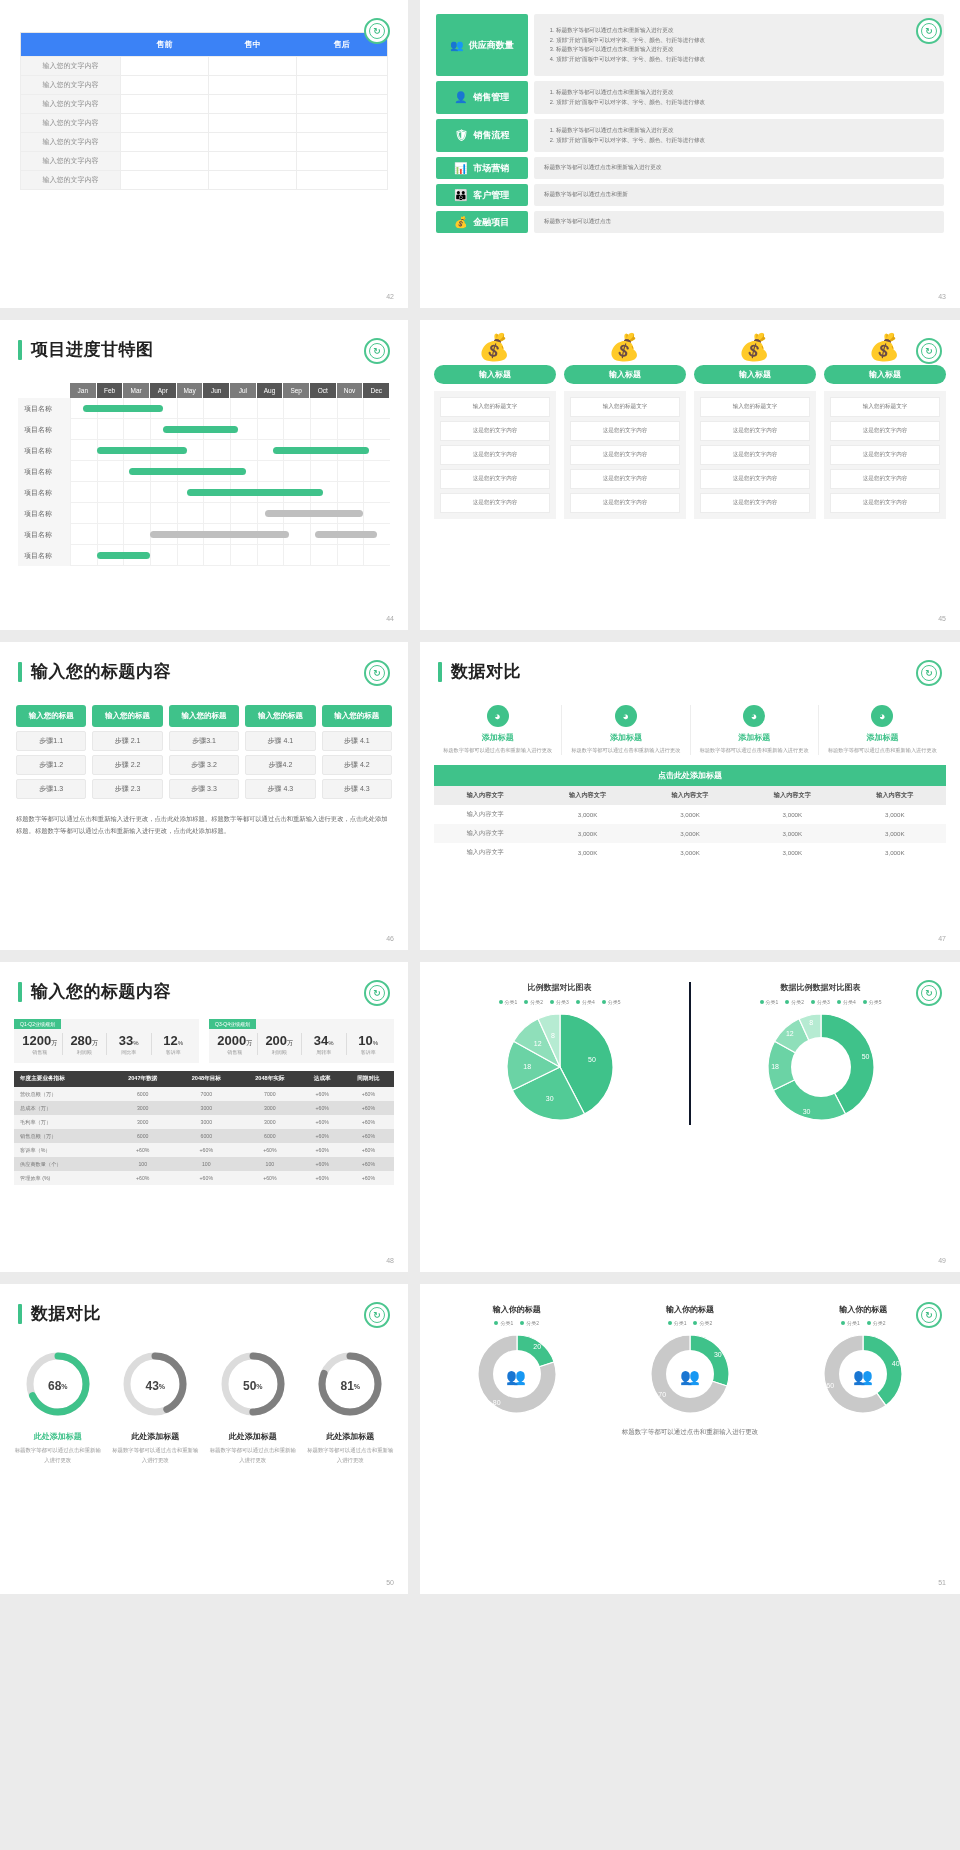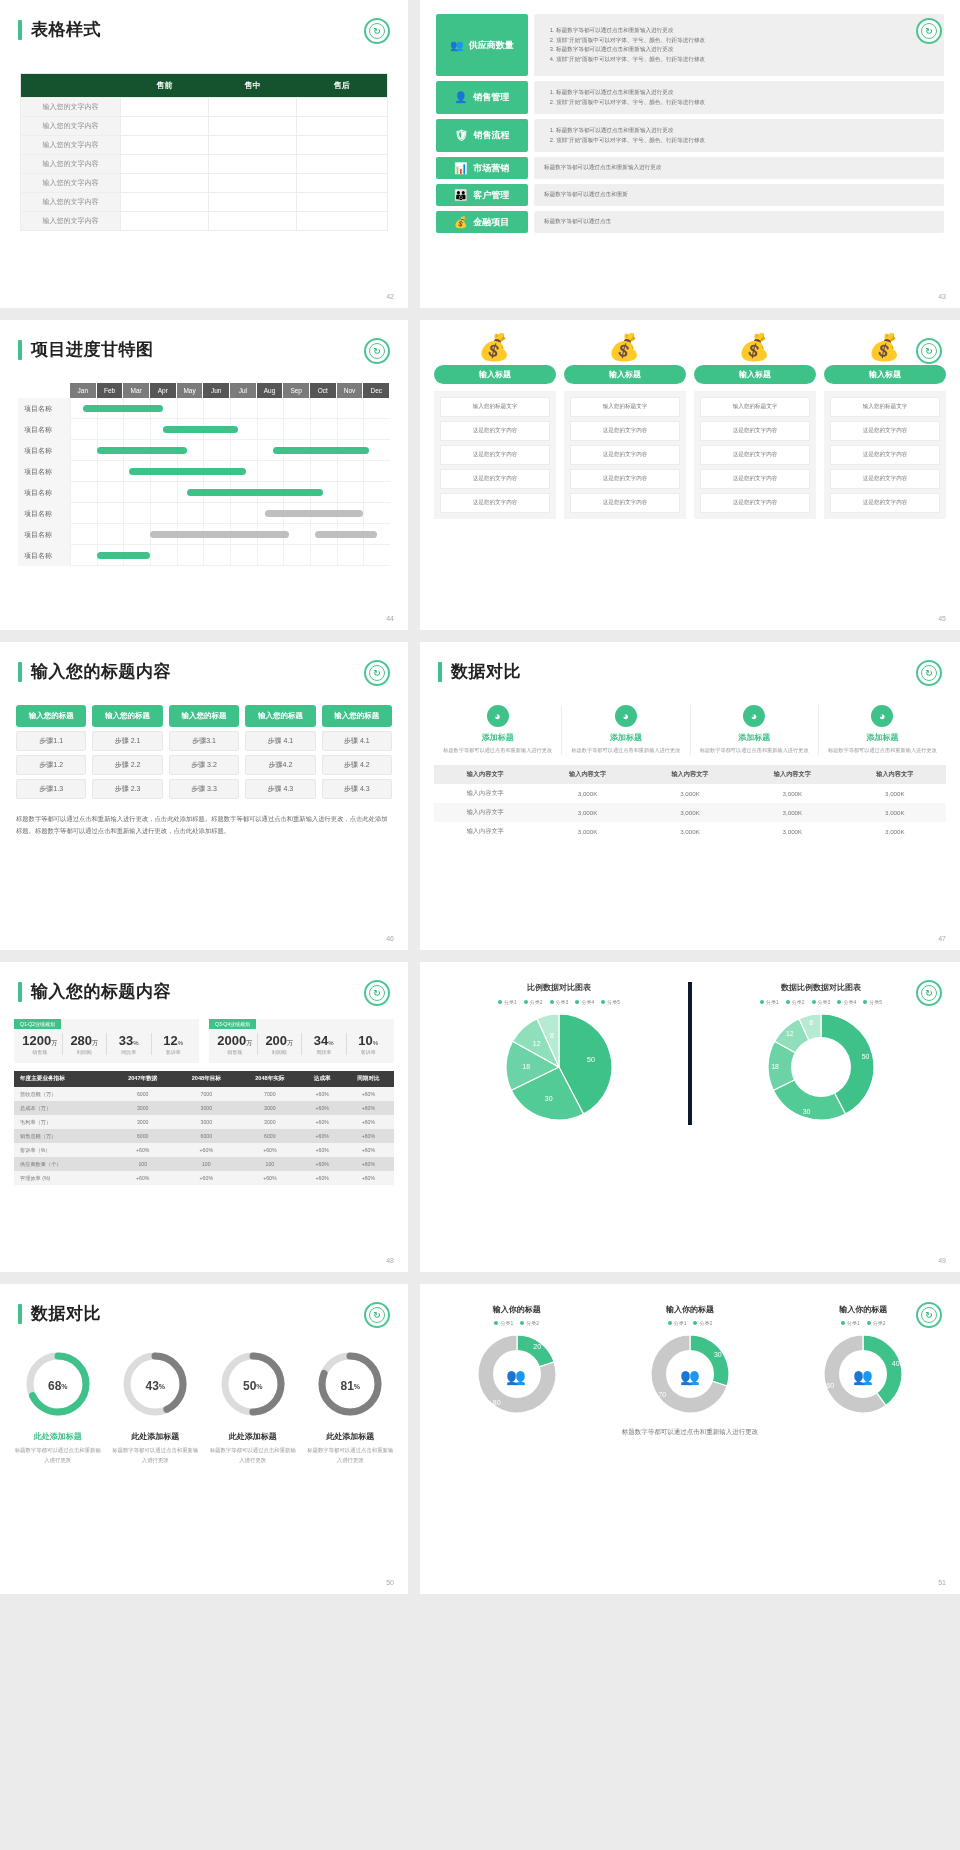--- a/index.html
+++ b/index.html
@@ -18,21 +18,21 @@
           color:#3fbd85; font-size:13px; font-weight:bold; background:#fff; }
   .logo i { font-style:normal; display:block; width:16px; height:16px; border-radius:50%;
             border:1.5px solid #4cc68f; font-size:9px; line-height:14px; text-align:center; }
   .title { display:flex; align-items:center; gap:9px; padding:18px 0 0 18px; }
   .title .bar { width:4px; height:20px; background:#3fc28a; border-radius:1px; }
   .title h2 { font-size:17px; font-weight:600; color:#222; letter-spacing:0.5px; }
   .pg { position:absolute; right:14px; bottom:8px; font-size:7px; color:#aaa; }
 
   
   .t42 { margin:32px 20px 0 20px; border:1px solid #e6e6e6; border-collapse:collapse; width:368px; }
-  .t42 th { background:#14532d; color:#fff; font-size:8px; font-weight:600; padding:6px 0; text-align:center; border:none;}
+  .t42 th { background:#3b82f6; color:#fff; font-size:8px; font-weight:600; padding:6px 0; text-align:center; border:none;}
   .t42 th:first-child { width:100px; }
   .t42 td { border:1px solid #ededed; height:19px; font-size:7px; color:#8d8d8d; }
   .t42 td:first-child { background:#f4f4f4; text-align:center; color:#8d8d8d; }
 
   
   .l43 { margin:14px 16px 0 16px; display:flex; flex-direction:column; gap:5px; }
   .l43row { display:flex; gap:6px; align-items:stretch; }
   .l43lab { width:92px; background:#3fc28a; color:#fff; border-radius:2px;
             display:flex; align-items:center; justify-content:center; gap:5px; font-size:9px; font-weight:600; }
   .l43lab .ic { font-size:11px; }
@@ -99,21 +99,21 @@
   .kl { font-size:5px; color:#999; margin-top:1px; }
   .t48 { margin:8px 14px 0 14px; width:380px; border-collapse:collapse; }
   .t48 .hd td { background:#3d3d3d; color:#fff; font-size:5.6px; font-weight:600; padding:4px 3px; }
   .t48 td { font-size:5.2px; color:#777; padding:3.5px 3px; text-align:center; }
   .t48 td:first-child { text-align:left; padding-left:6px; }
   .t48 tr.alt td { background:#dedede; }
   .t48 tr.pl td { background:#f4f4f4; }
 
   
   .ch49 { margin:20px 10px 0 10px; display:flex; }
-  .ch49c { flex:1; text-align:center; border-right:4px solid #0f172a; }
+  .ch49c { flex:1; text-align:center; border-right:2px solid #0f172a; }
   .ch49c:last-child { border-right:none; }
   .ch49t { font-size:8px; color:#444; font-weight:600; margin-bottom:6px; }
   .leg { display:flex; justify-content:center; gap:7px; margin-bottom:8px; }
   .leg span { font-size:5px; color:#888; display:flex; align-items:center; gap:2px; }
   .leg i { width:4px; height:4px; border-radius:50%; background:#3fc28a; display:inline-block; }
 
   
   .r50 { margin:26px 12px 0 12px; display:flex; gap:6px; }
   .r50c { flex:1; text-align:center; }
   .r50t { font-size:8px; font-weight:600; margin:10px 0 4px; }
@@ -127,24 +127,20 @@
   .p51f .a { color:#3fc28a; font-size:10px; font-weight:700; }
   .p51f .b { font-size:6.5px; color:#777; margin-top:5px; }
 </style>
 </head>
 <body>
 
 <div class="grid" id="root">
     <div class="slide s-h308">
       <div class="logo">
         <i>↻</i>
-      </div>
-      <div class="title">
-        <span class="bar"></span>
-        <h2>表格样式</h2>
       </div>
       <table class="t42">
         <tbody>
           <tr>
             <th></th>
             <th>售前</th>
             <th>售中</th>
             <th>售后</th>
           </tr>
           <tr>
@@ -462,20 +458,23 @@
           <div class="c47d">标题数字等都可以通过点击和重新输入进行更改</div>
         </div>
         <div class="c47col">
           <div class="c47ic">◕</div>
           <div class="c47t">添加标题</div>
           <div class="c47d">标题数字等都可以通过点击和重新输入进行更改</div>
         </div>
       </div>
       <table class="t47">
         <tbody>
+          <tr class="hd">
+            <td colspan="5">点击此处添加标题</td>
+          </tr>
           <tr class="sub">
             <td>输入内容文字</td>
             <td>输入内容文字</td>
             <td>输入内容文字</td>
             <td>输入内容文字</td>
             <td>输入内容文字</td>
           </tr>
           <tr class="">
             <td>输入内容文字</td>
             <td>3,000K</td>

